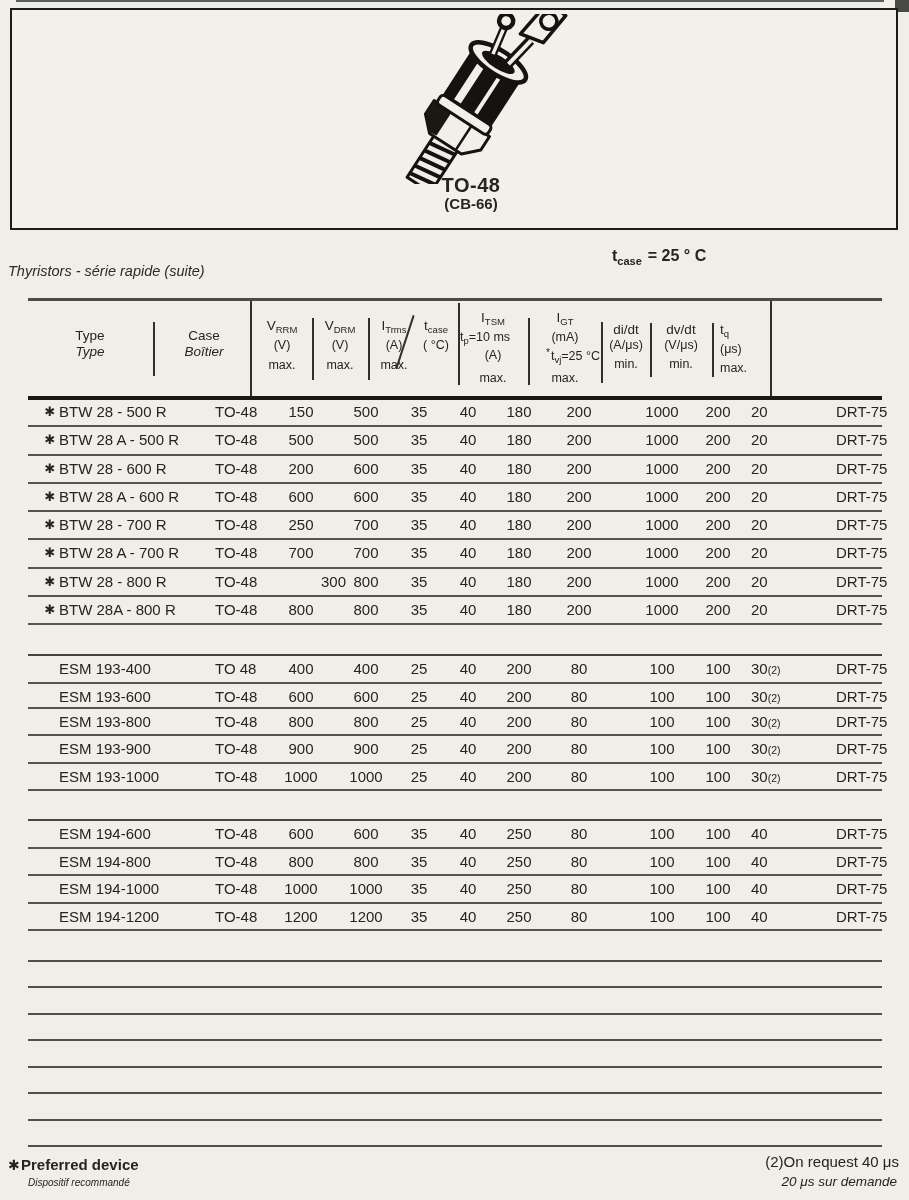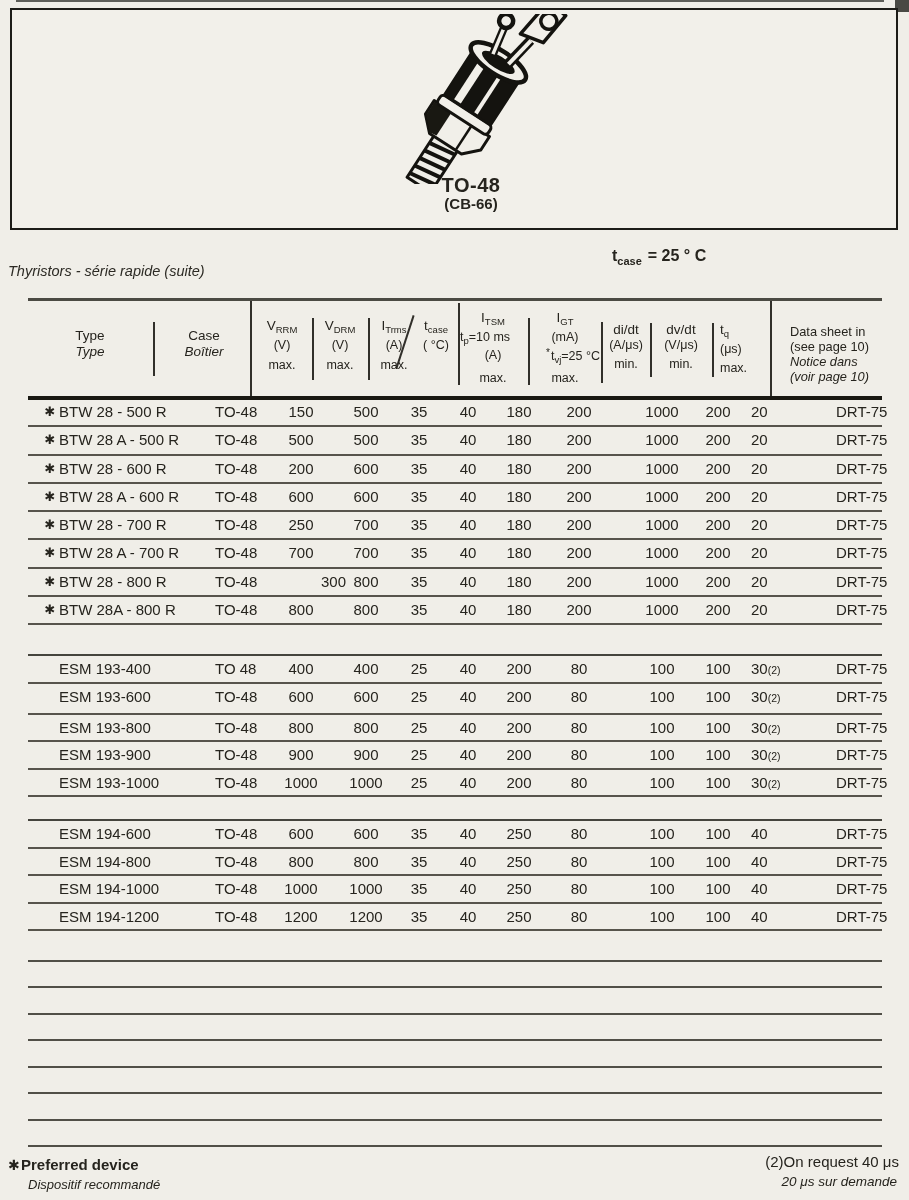--- a/index.html
+++ b/index.html
@@ -46,21 +46,21 @@
   .trow{position:relative;line-height:27px;border-bottom:2px solid #57544c;box-sizing:border-box;font-size:15px;}
   .cell{position:absolute;top:0;white-space:nowrap;}
   .cell.star{font-size:13px;}
   .tqnote{font-size:10.5px;}
   .empty-wrap{position:absolute;left:28px;top:935px;width:854px;}
   .empty-row{height:26.5px;border-bottom:2px solid #514f47;box-sizing:border-box;}
 
   
   .foot-star{position:absolute;left:8px;top:1157px;font-size:14px;font-weight:bold;}
   .foot-en{position:absolute;left:21px;top:1156px;font-size:15px;font-weight:bold;}
-  .foot-fr{position:absolute;left:28px;top:1177px;font-size:13px;font-style:italic;}
+  .foot-fr{position:absolute;left:28px;top:1177px;font-size:10px;font-style:italic;}
   .foot-req-en{position:absolute;right:10px;top:1153px;font-size:15px;}
   .foot-req-fr{position:absolute;right:12px;top:1174px;font-size:13.5px;font-style:italic;}
 </style>
 </head>
 <body>
 
 <div class="page">
 
   <div class="edge-top"></div>
   <div class="edge-corner"></div>
@@ -162,26 +162,20 @@
   <div class="th" style="left:652px;top:322px;width:58px">
     <div>dv/dt</div>
     <div class="sm">(V/μs)</div>
     <div class="sm" style="margin-top:4px">min.</div>
   </div>
   <div class="th" style="left:720px;top:322px;width:48px;text-align:left">
     <div><span>t</span><sub>q</sub></div>
     <div class="sm">(μs)</div>
     <div class="sm" style="margin-top:4px">max.</div>
   </div>
-  <div class="th sheet-th" style="left:790px;top:324px;width:100px">
-    <div>Data sheet in</div>
-    <div>(see page 10)</div>
-    <div class="it">Notice dans</div>
-    <div class="it">(voir page 10)</div>
-  </div>
 
   <div id="rows-layer">
       <div class="rowgroup" style="top: 399px;">
         <div class="trow" style="height: 28.3px; line-height: 26.3px;">
           <span class="cell star" style="left: 14px; width: 16px; text-align: center;">✱</span>
           <span class="cell" style="left: 31px;">BTW 28 - 500 R</span>
           <span class="cell" style="left: 187px;">TO-48</span>
           <span class="cell" style="left: 228px; width: 90px; text-align: center;">150</span>
           <span class="cell" style="left: 293px; width: 90px; text-align: center;">500</span>
           <span class="cell" style="left: 346px; width: 90px; text-align: center;">35</span>
@@ -307,21 +301,21 @@
           <span class="cell" style="left: 293px; width: 90px; text-align: center;">400</span>
           <span class="cell" style="left: 346px; width: 90px; text-align: center;">25</span>
           <span class="cell" style="left: 395px; width: 90px; text-align: center;">40</span>
           <span class="cell" style="left: 446px; width: 90px; text-align: center;">200</span>
           <span class="cell" style="left: 506px; width: 90px; text-align: center;">80</span>
           <span class="cell" style="left: 589px; width: 90px; text-align: center;">100</span>
           <span class="cell" style="left: 645px; width: 90px; text-align: center;">100</span>
           <span class="cell" style="left: 723px;">30<span class="tqnote">(2)</span></span>
           <span class="cell" style="left: 808px;">DRT-75</span>
         </div>
-        <div class="trow" style="height: 31px; line-height: 25.6px;">
+        <div class="trow" style="height: 25px; line-height: 25.6px;">
           <span class="cell" style="left: 31px;">ESM 193-600</span>
           <span class="cell" style="left: 187px;">TO-48</span>
           <span class="cell" style="left: 228px; width: 90px; text-align: center;">600</span>
           <span class="cell" style="left: 293px; width: 90px; text-align: center;">600</span>
           <span class="cell" style="left: 346px; width: 90px; text-align: center;">25</span>
           <span class="cell" style="left: 395px; width: 90px; text-align: center;">40</span>
           <span class="cell" style="left: 446px; width: 90px; text-align: center;">200</span>
           <span class="cell" style="left: 506px; width: 90px; text-align: center;">80</span>
           <span class="cell" style="left: 589px; width: 90px; text-align: center;">100</span>
           <span class="cell" style="left: 645px; width: 90px; text-align: center;">100</span>

